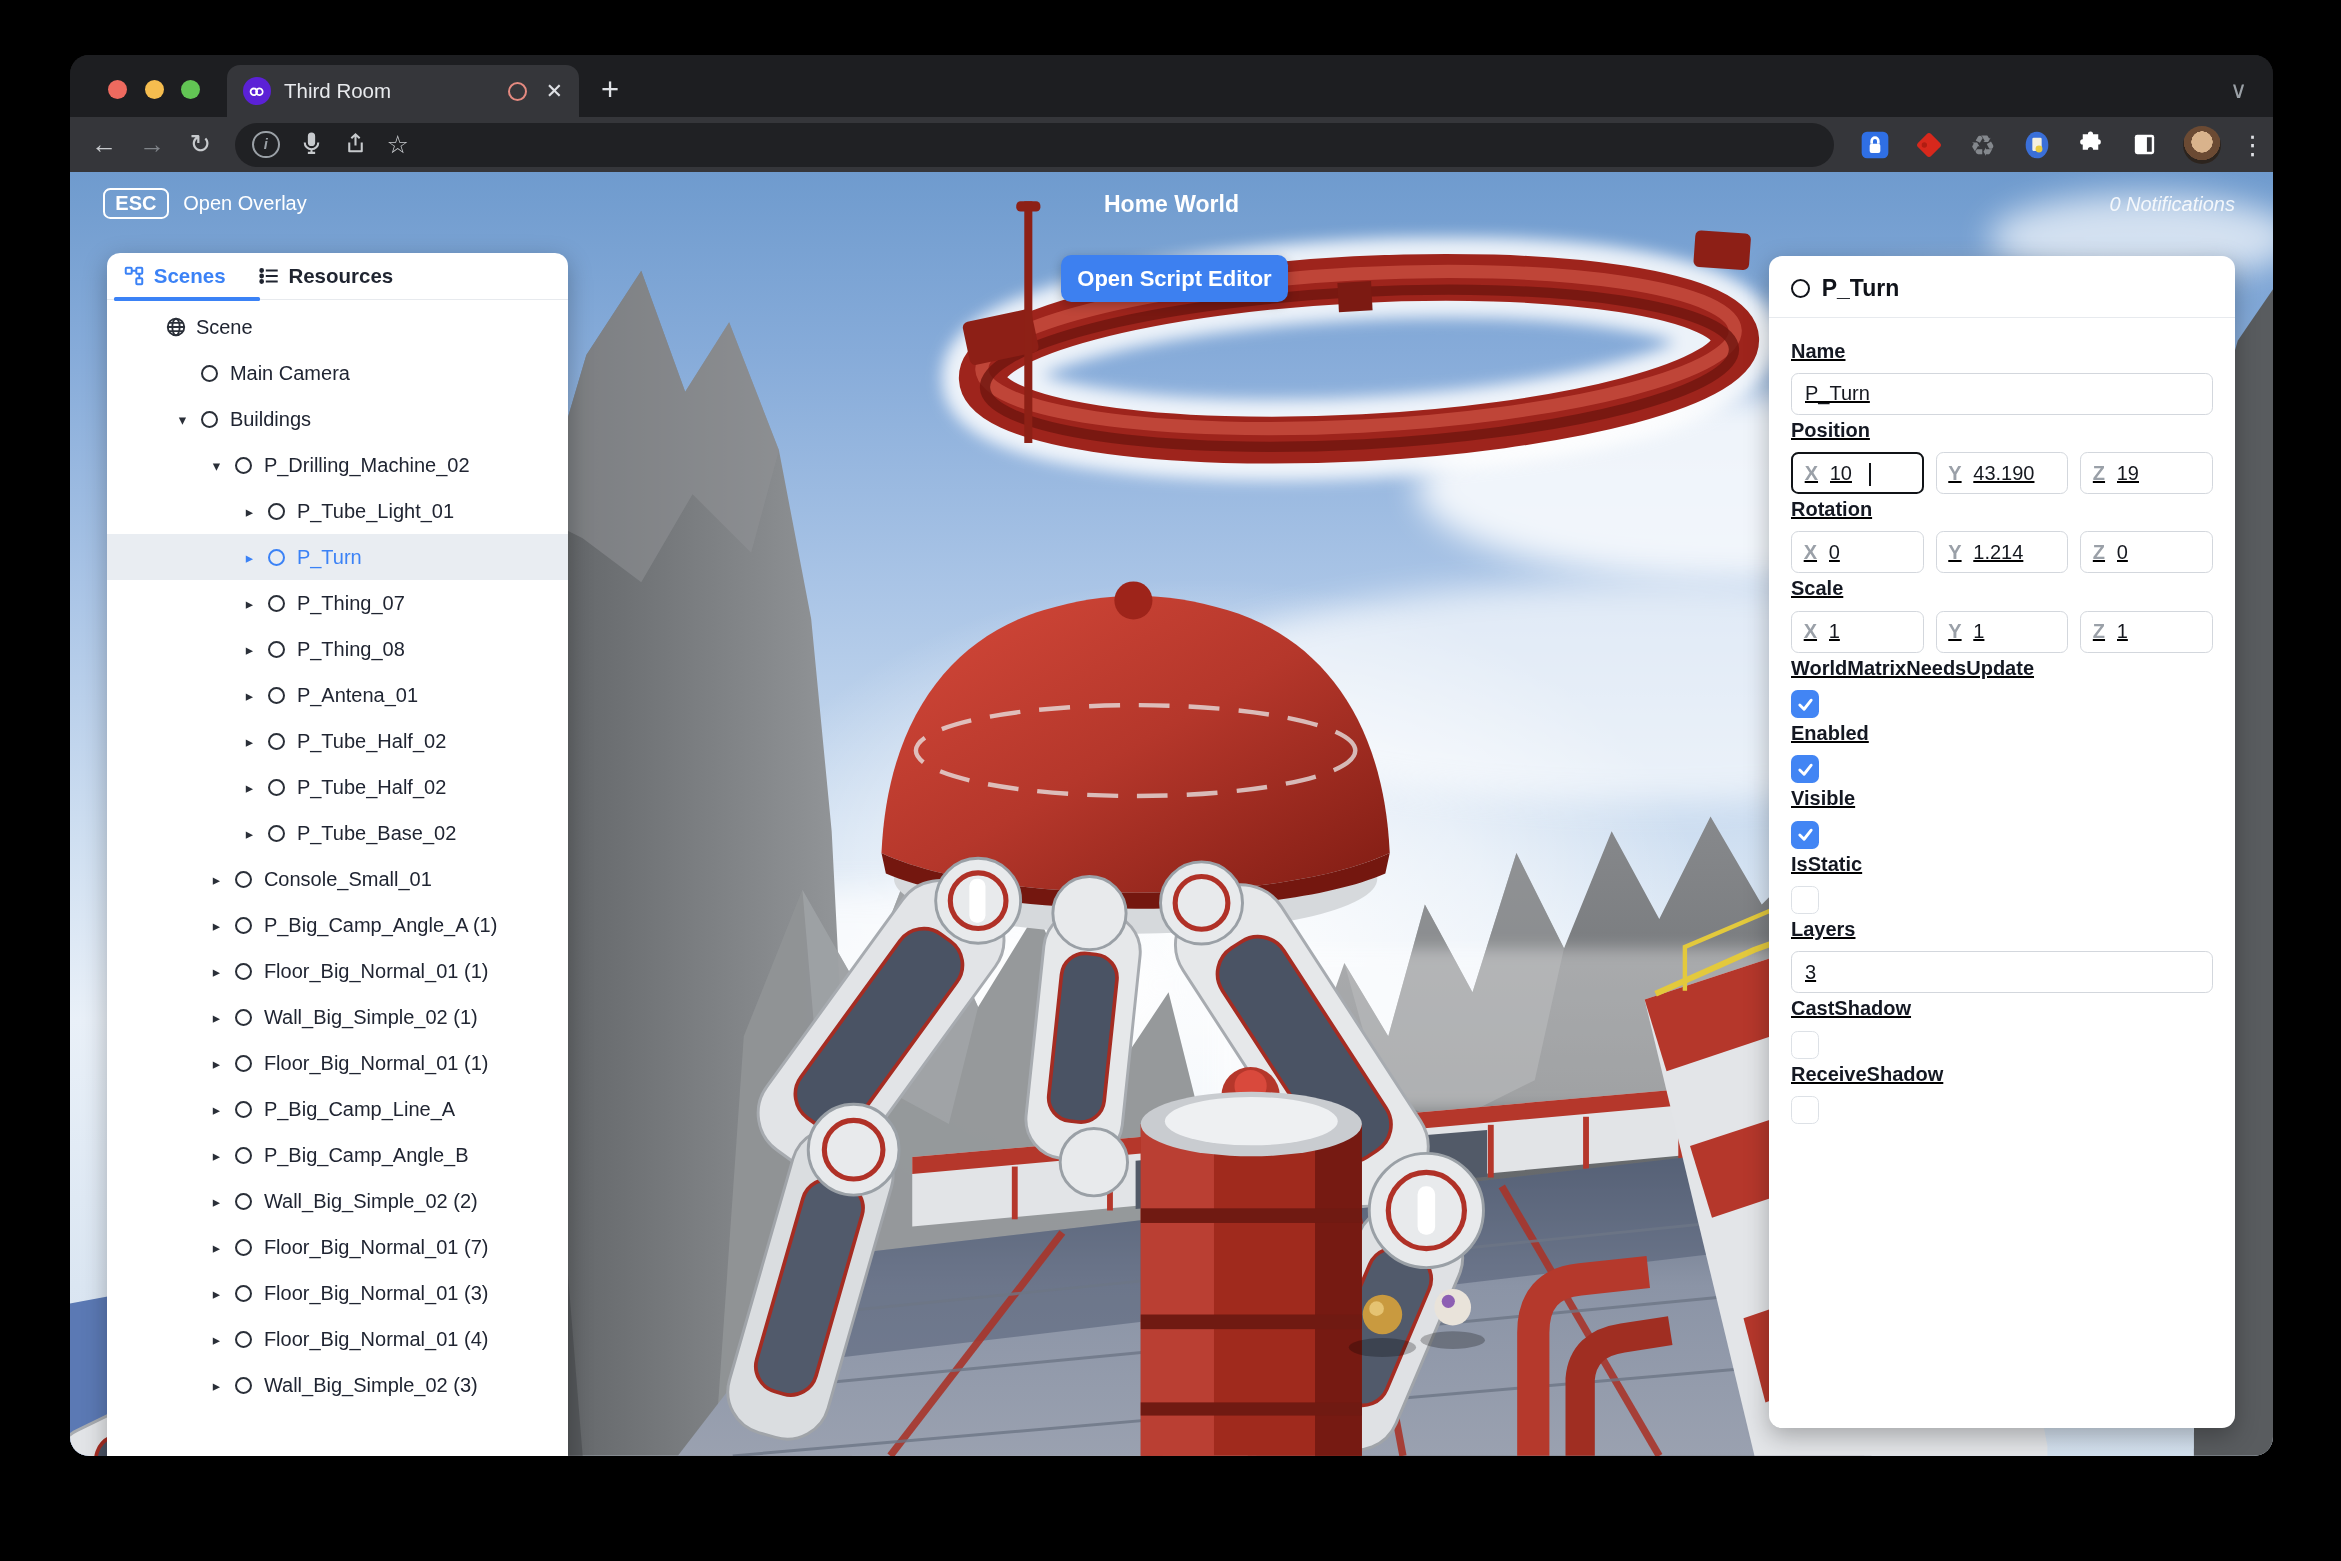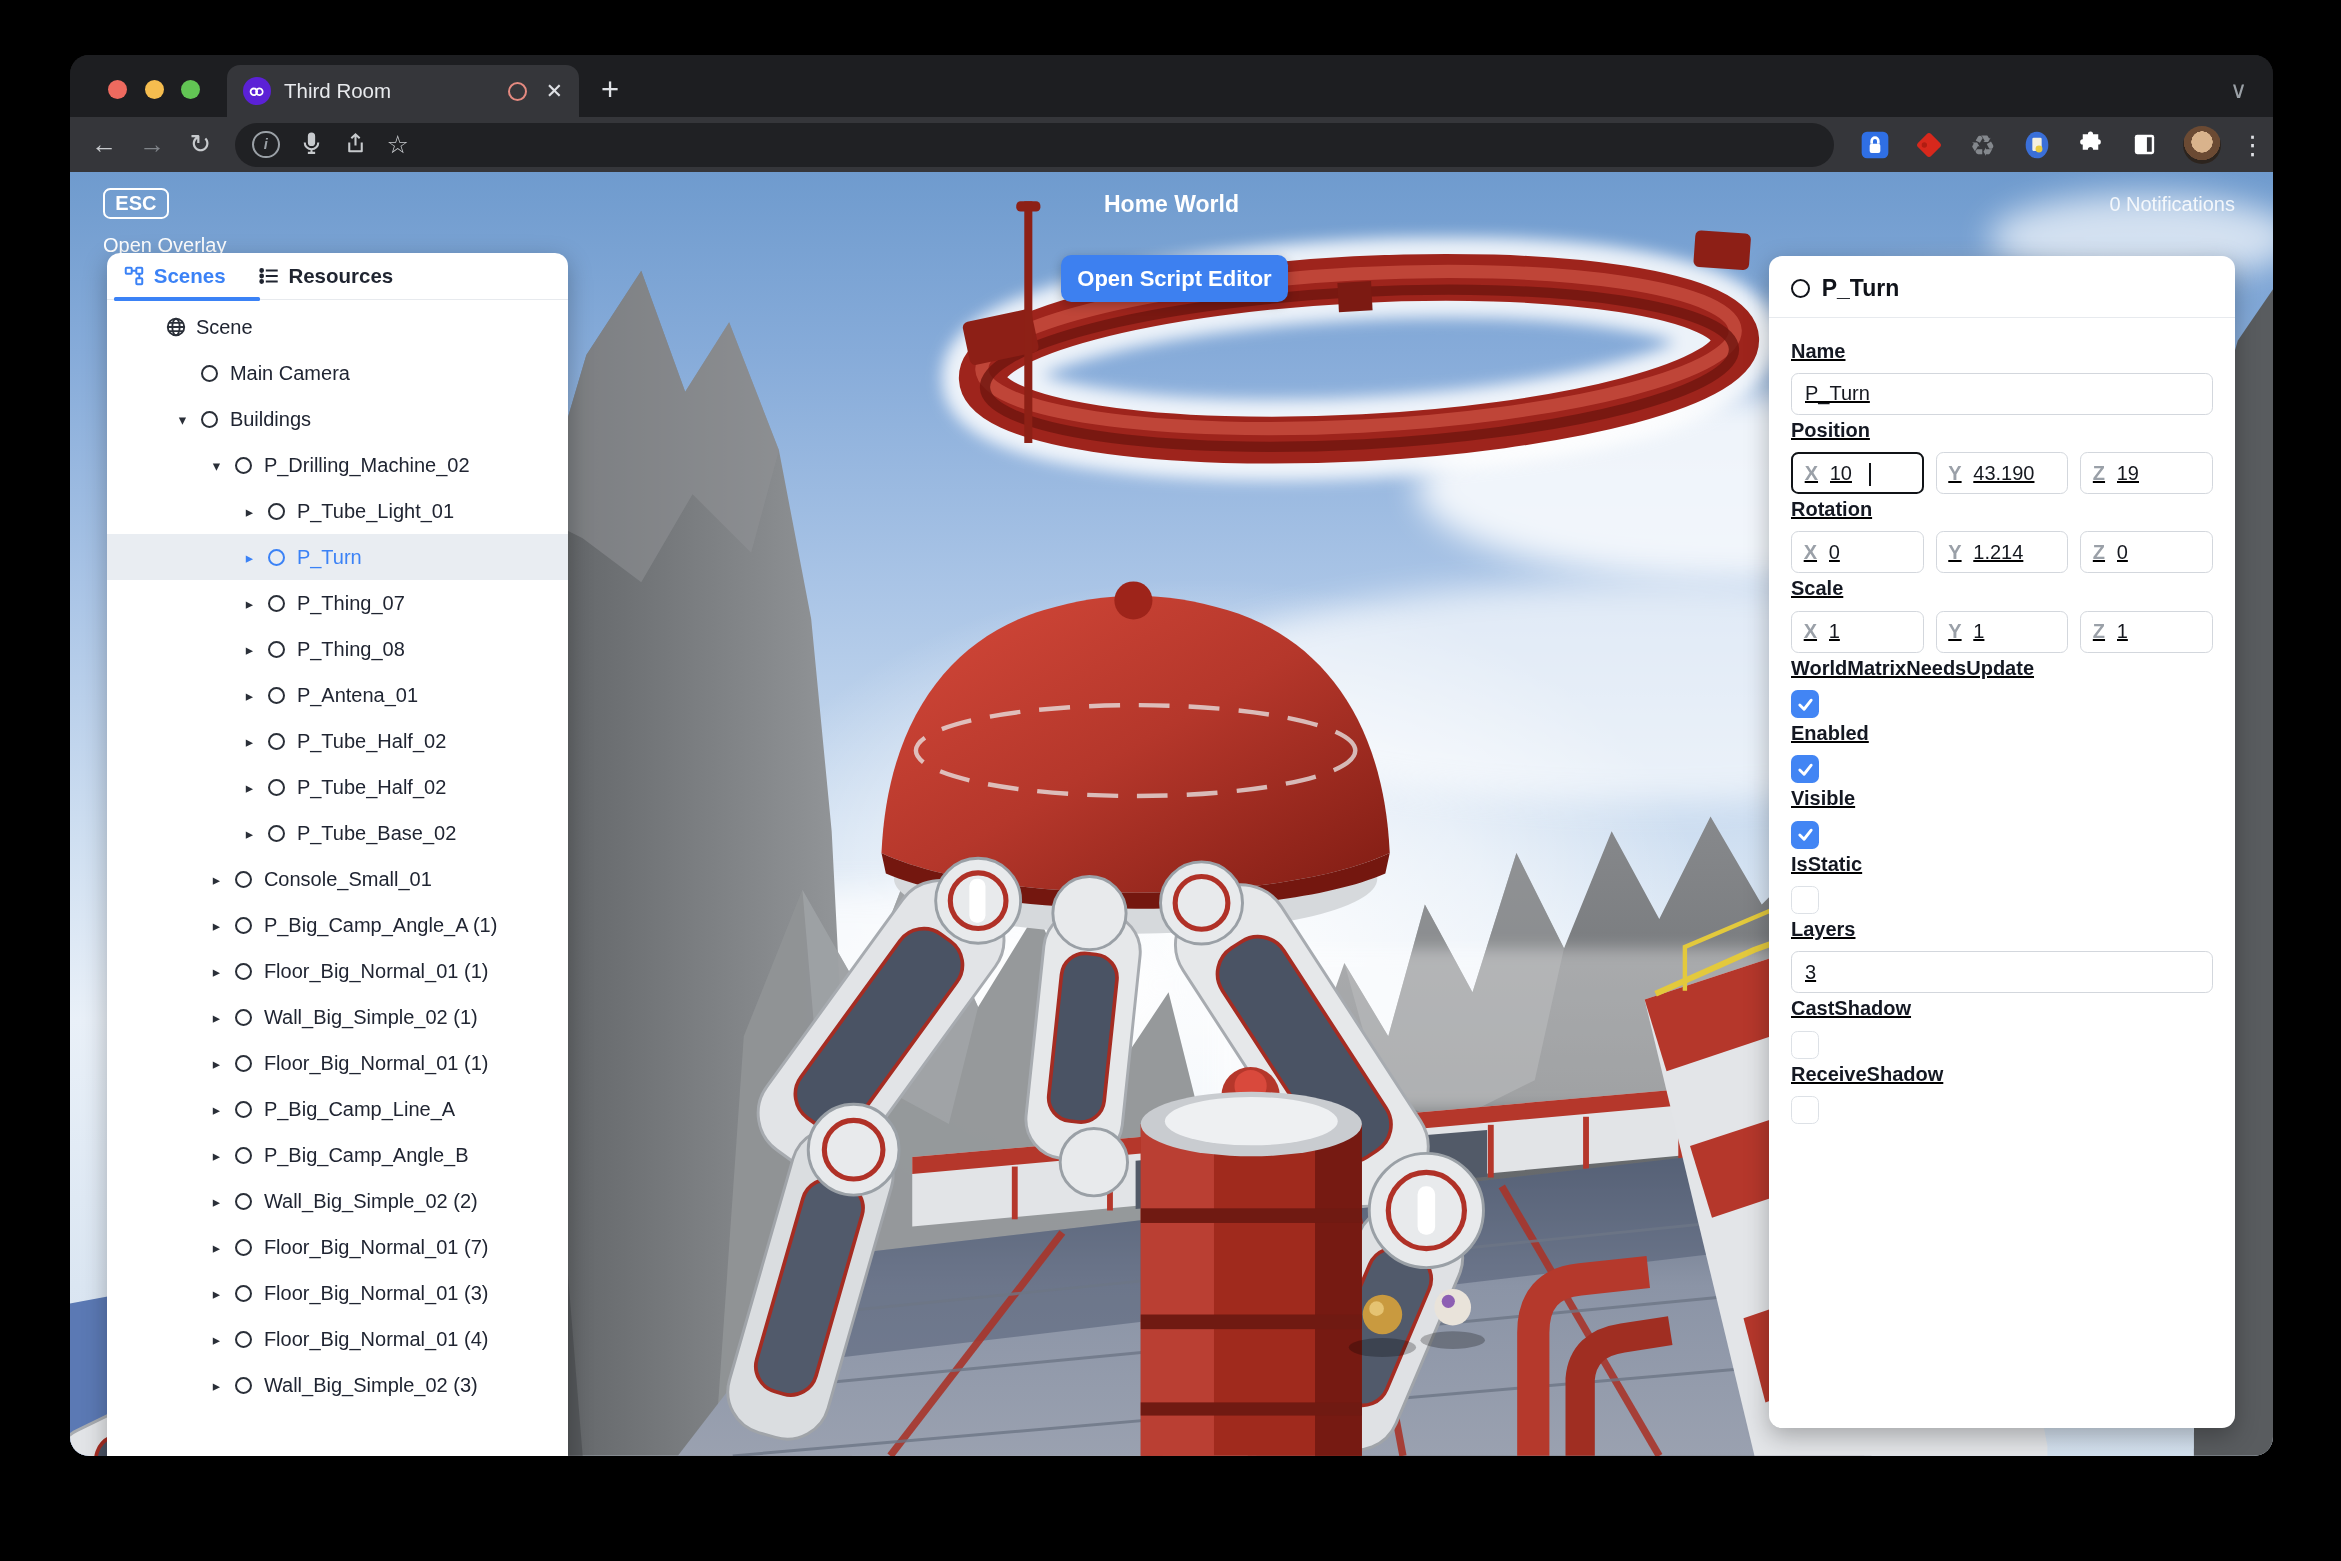--- a/index.html
+++ b/index.html
@@ -37,25 +37,25 @@
     background:radial-gradient(circle at 50% 42%,#d9b38c 0 36%,#6b4a33 37% 62%,#2c241e 63% 100%);}
   .menu-dots{color:#dfe1e5;font-size:26px;line-height:1;margin-left:19px;margin-right:7.3px;}
   
   .viewport{position:relative;height:1284px;overflow:hidden;
     background:linear-gradient(180deg,#6f9bce 0%,#86abd9 14%,#a9c4e6 32%,#cfdff1 52%,#e9f0f8 66%,#dfe9f4 80%,#d3e0ee 100%);}
   .glow{position:absolute;left:622px;top:403px;width:1025px;height:732px;border-radius:50%;
     background:radial-gradient(ellipse at center,rgba(255,255,255,.95) 0%,rgba(255,255,255,.55) 40%,rgba(255,255,255,0) 70%);}
   .cloud{position:absolute;background:rgba(255,255,255,.85);border-radius:50%;filter:blur(16px);}
   .scene-svg{position:absolute;inset:0;}
   
-  .hud-left{position:absolute;left:33px;top:16px;display:flex;align-items:flex-start;gap:14.6px;color:#fff;flex-direction:column;}
+  .hud-left{position:absolute;left:33px;top:16px;display:flex;align-items:center;gap:14.6px;color:#fff;}
   .esc-chip{border:2.2px solid #fff;border-radius:7.3px;padding:2.2px 10.3px;font-size:20px;font-weight:bold;}
   .hud-label{font-size:20px;}
   .world-title{position:absolute;left:0;right:0;top:19px;text-align:center;color:#fff;font-size:23px;font-weight:bold;}
-  .notif{position:absolute;right:38px;top:20.5px;color:rgba(255,255,255,.85);font-size:20px;}
+  .notif{position:absolute;right:38px;top:20.5px;color:rgba(255,255,255,.85);font-size:20px;font-style:italic;}
   .script-btn{position:absolute;left:991px;top:83px;width:227px;height:47px;background:#3d80f0;border-radius:10.3px;
     color:#fff;font-size:22px;font-weight:bold;display:grid;place-items:center;box-shadow:0 2.9px 10.3px rgba(0,0,0,.25);}
   
   .panel{position:absolute;background:#fff;border-radius:13px;box-shadow:0 7.3px 25px rgba(0,0,0,.28);}
   .left-panel{left:37px;top:81px;width:461px;height:1424px;overflow:hidden;}
   .lp-tabs{position:relative;height:47px;border-bottom:1.5px solid #e7eaee;display:flex;align-items:center;
     padding:0 5.9px 0 16px;gap:32px;box-sizing:border-box;}
   .lp-tab{display:flex;align-items:center;gap:8.8px;font-size:20.5px;font-weight:bold;}
   .lp-tab.active{color:#3b82f6;}
   .lp-tab.inactive{color:#1f2430;}

